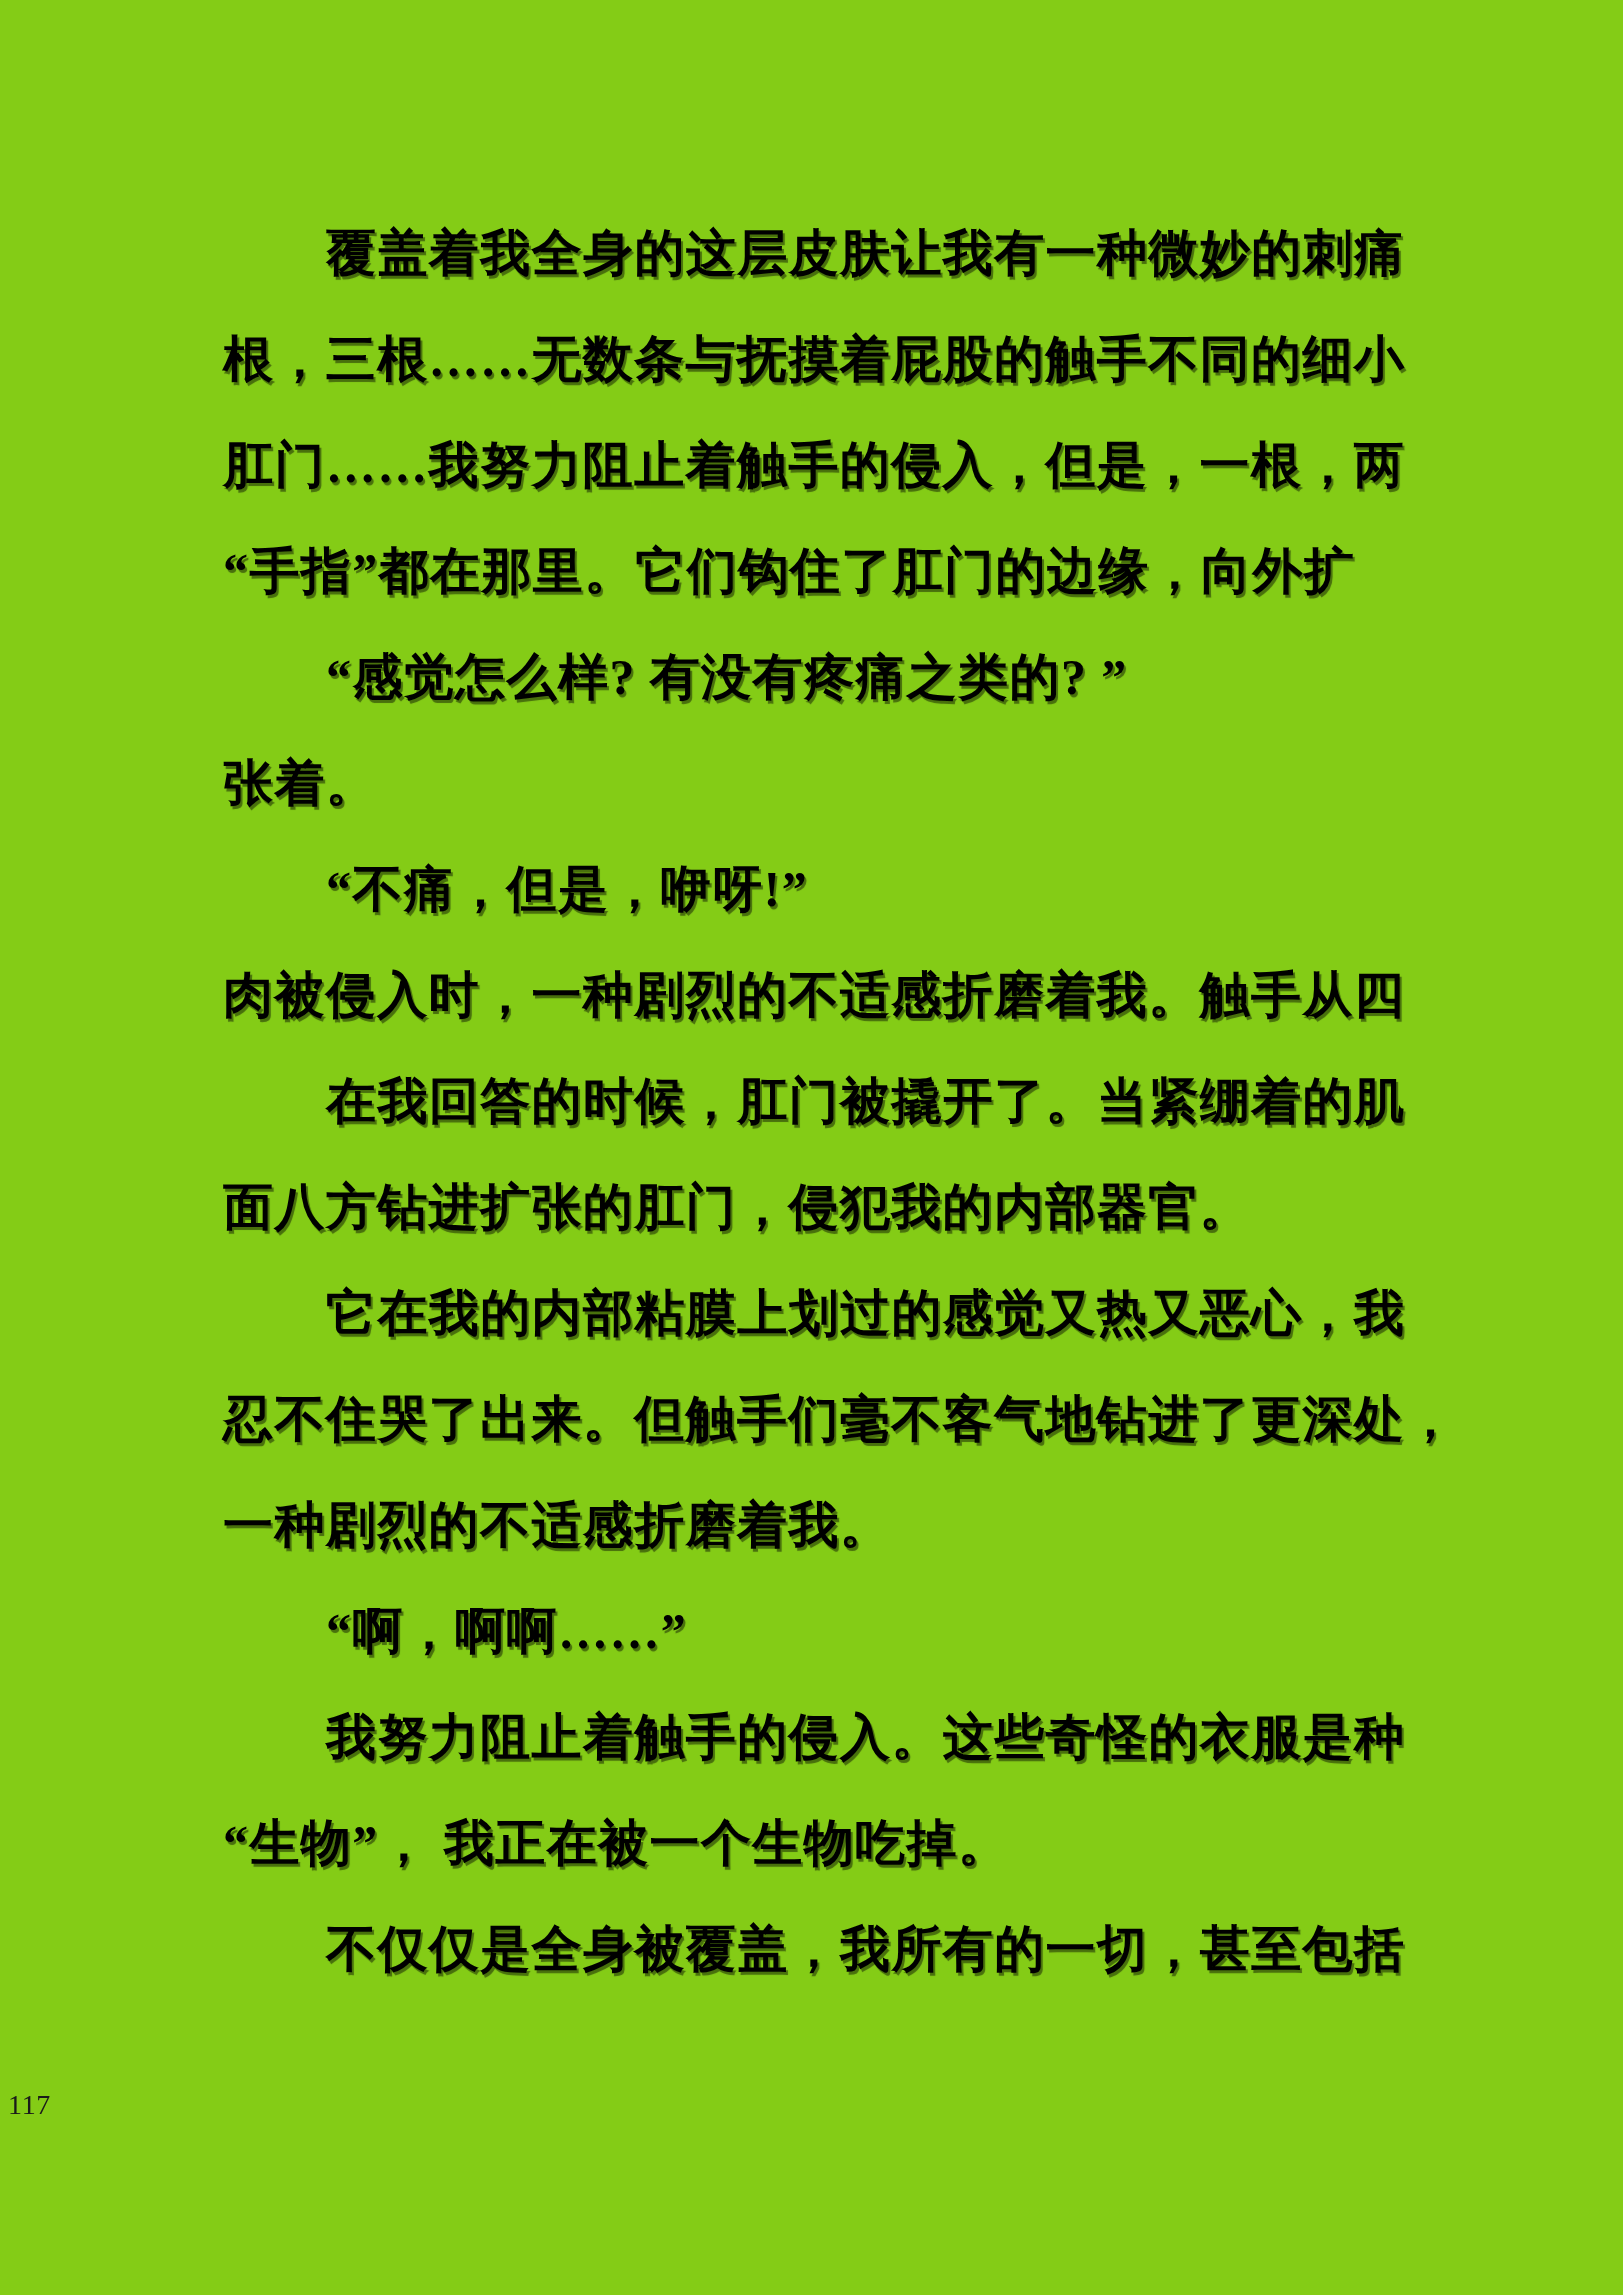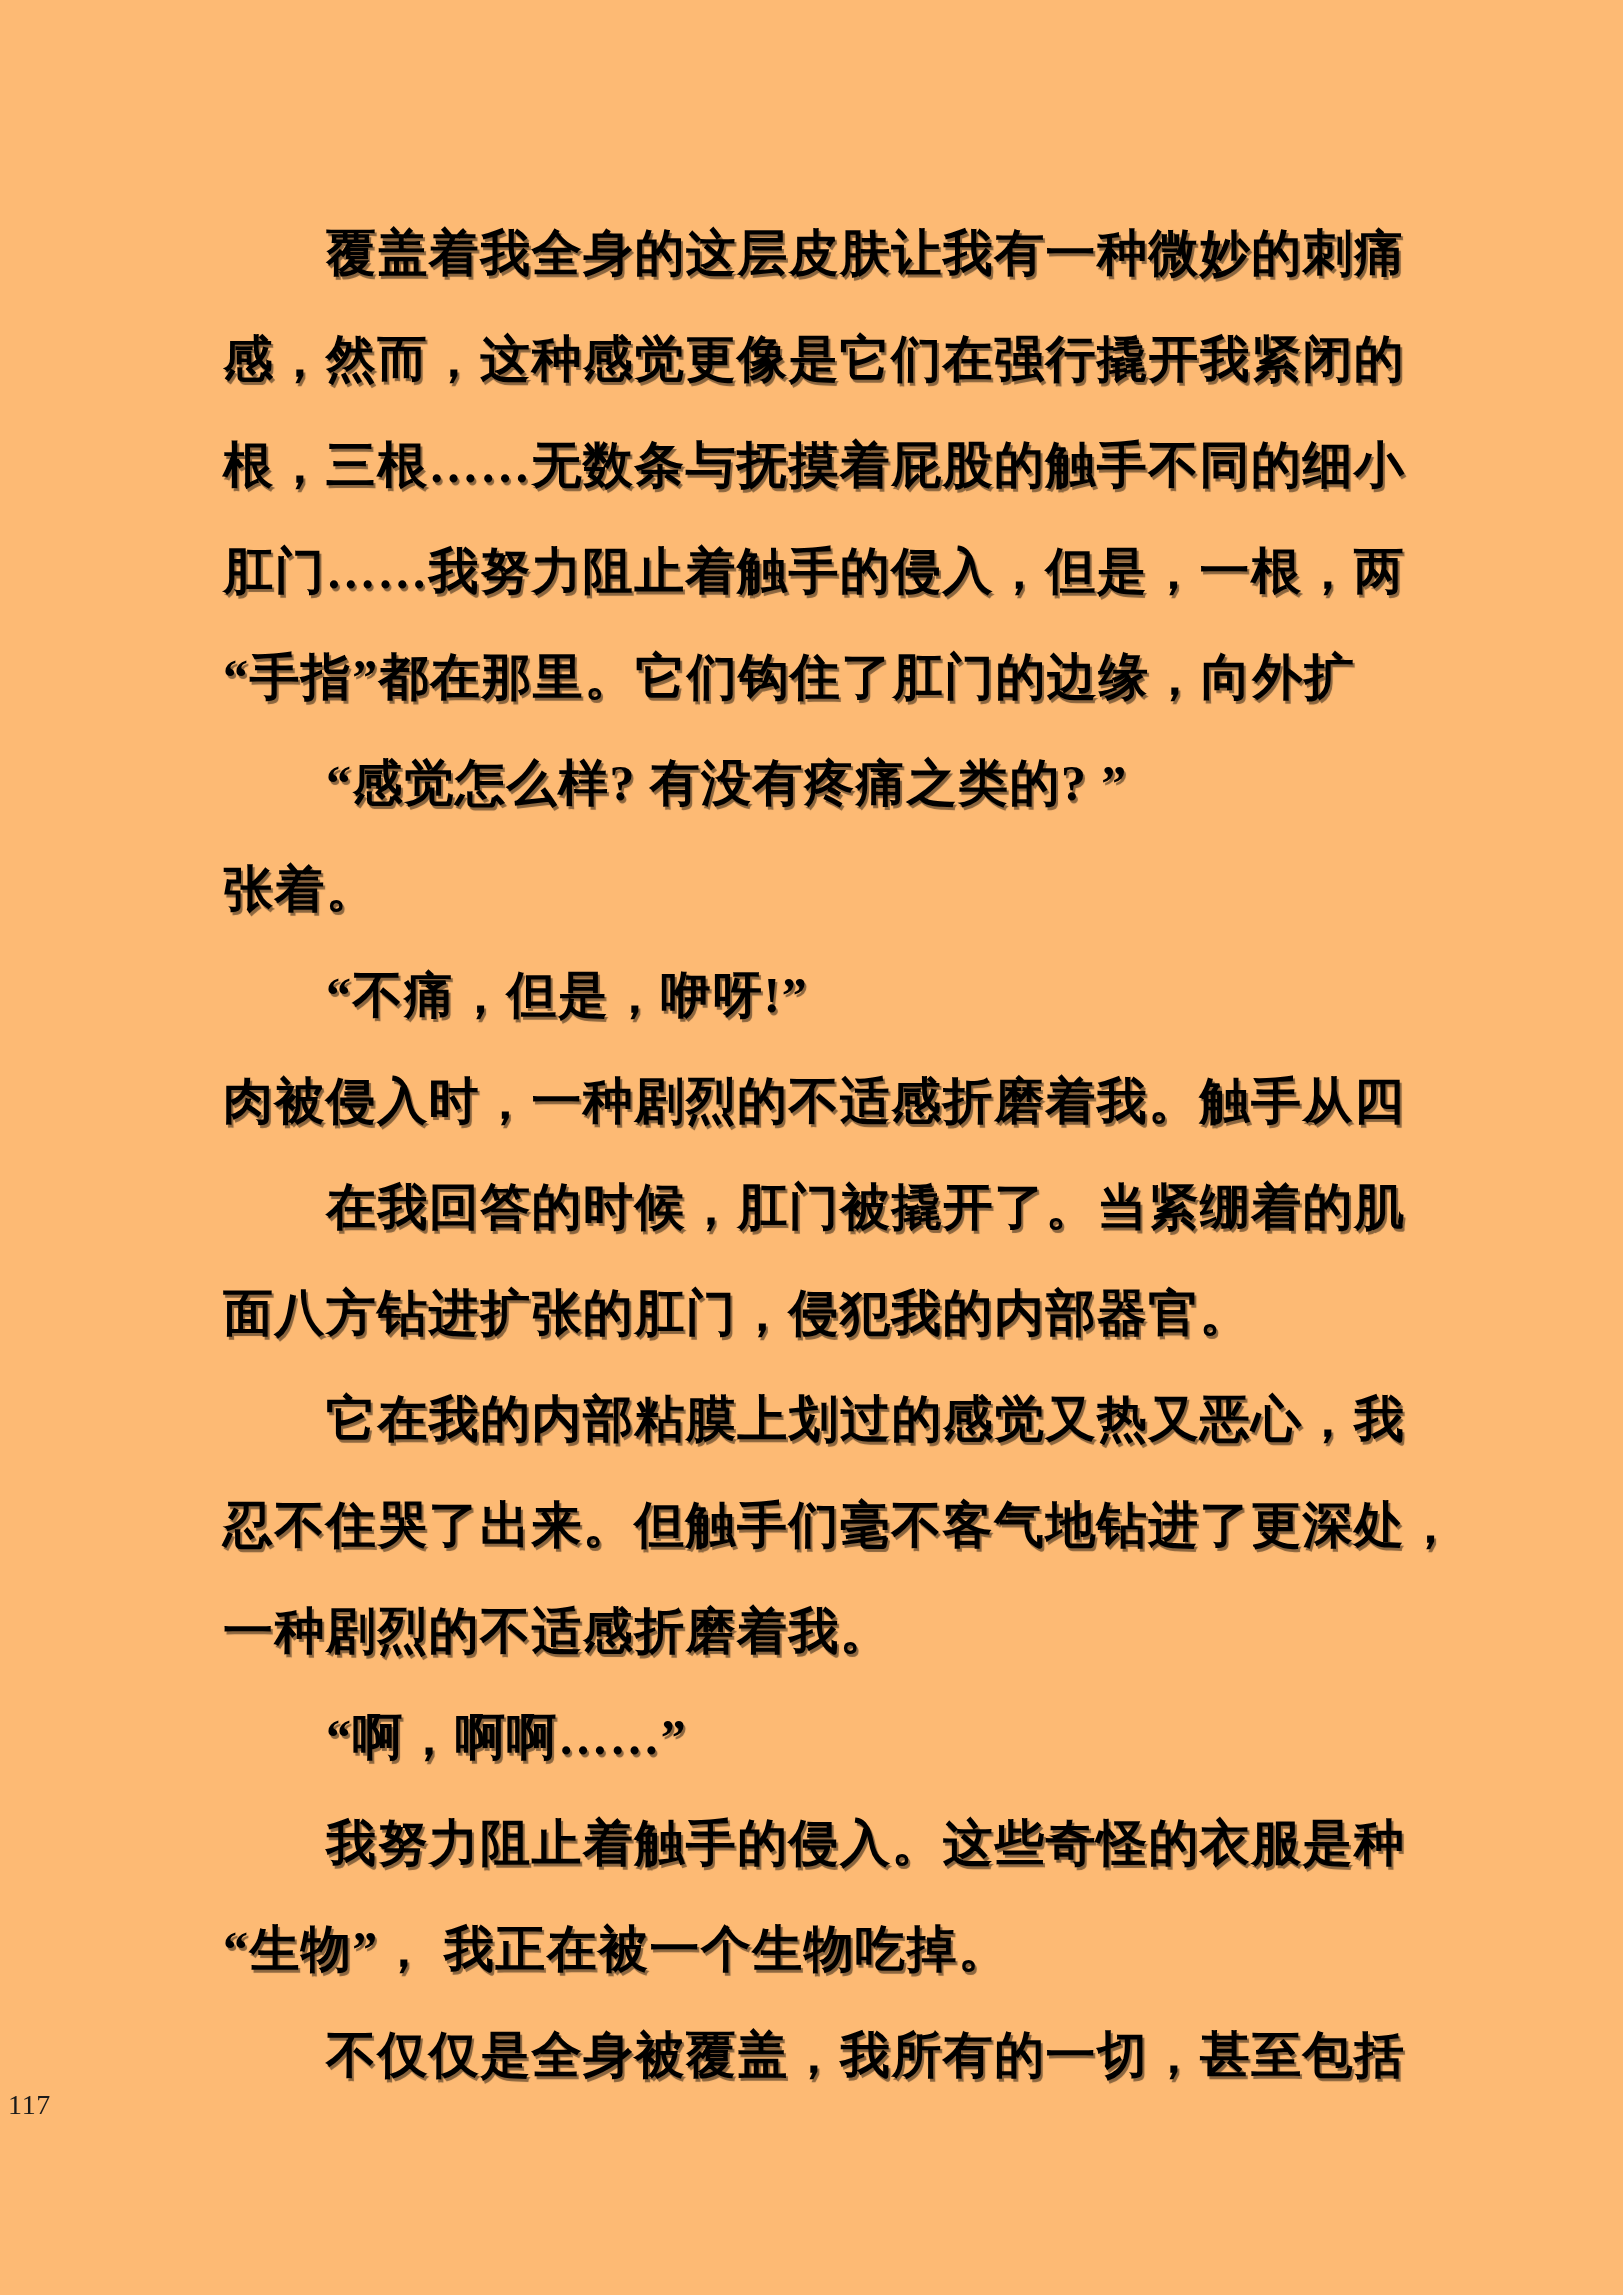--- a/index.html
+++ b/index.html
@@ -4,21 +4,21 @@
 <style>
   html, body {
     margin: 0;
     padding: 0;
     background: #ffffff;
   }
   .page {
     position: relative;
     width: 1624px;
     height: 2295px;
-    background: #fdba74;
+    background: #84cc16;
     overflow: hidden;
     font-family: "Liberation Serif", "DejaVu Serif", serif;
   }
   .body-text {
     position: absolute;
     left: 223px;
     top: 200px;
     right: 108px;
     color: #000000;
   }
@@ -46,21 +46,20 @@
     letter-spacing: 0.7px;
     color: #1a1a1a;
   }
 </style>
 </head>
 <body>
 
 <div class="page">
   <div class="body-text">
       <div class="line indent">覆盖着我全身的这层皮肤让我有一种微妙的刺痛</div>
-      <div class="line">感，然而，这种感觉更像是它们在强行撬开我紧闭的</div>
       <div class="line">根，三根……无数条与抚摸着屁股的触手不同的细小</div>
       <div class="line">肛门……我努力阻止着触手的侵入，但是，一根，两</div>
       <div class="line">“手指”都在那里。它们钩住了肛门的边缘，向外扩</div>
       <div class="line indent">“感觉怎么样? 有没有疼痛之类的? ”</div>
       <div class="line">张着。</div>
       <div class="line indent">“不痛，但是，咿呀!”</div>
       <div class="line">肉被侵入时，一种剧烈的不适感折磨着我。触手从四</div>
       <div class="line indent">在我回答的时候，肛门被撬开了。当紧绷着的肌</div>
       <div class="line">面八方钻进扩张的肛门，侵犯我的内部器官。</div>
       <div class="line indent">它在我的内部粘膜上划过的感觉又热又恶心，我</div>

